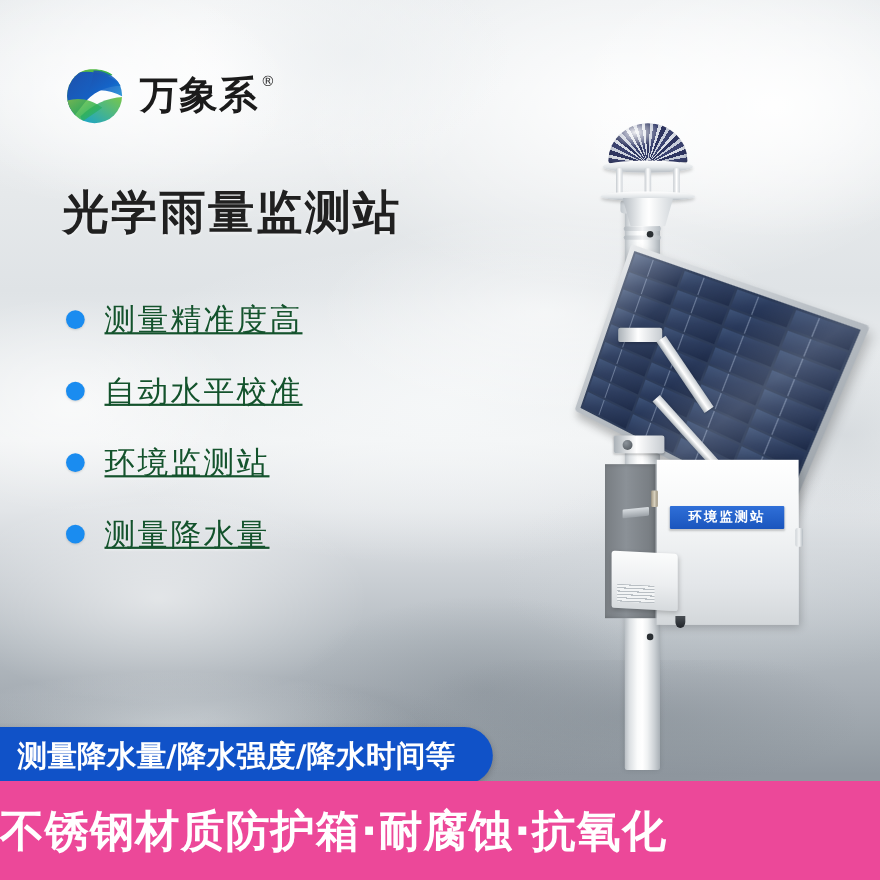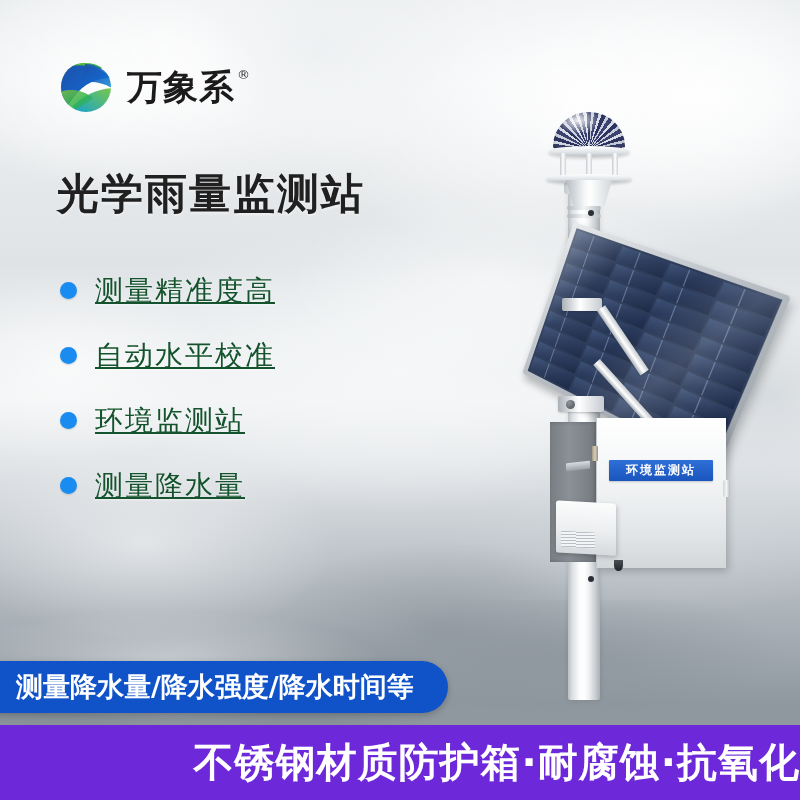--- a/index.html
+++ b/index.html
@@ -479,25 +479,25 @@
     color: #ffffff;
     white-space: nowrap;
   }
 
   
   .bottom-bar {
     position: absolute;
     left: 0;
     right: 0;
     bottom: 0;
-    height: 75px;
-    background: #6d28d9;
+    height: 90px;
+    background: #ec4899;
     display: flex;
     align-items: center;
-    justify-content: flex-end;
+    justify-content: flex-start;
   }
   .bottom-bar span {
     font-family: "DejaVu Sans", "Liberation Sans", sans-serif;
     font-size: 40px;
     font-weight: 700;
     letter-spacing: 1px;
     color: #ffffff;
     white-space: nowrap;
   }
 </style>

